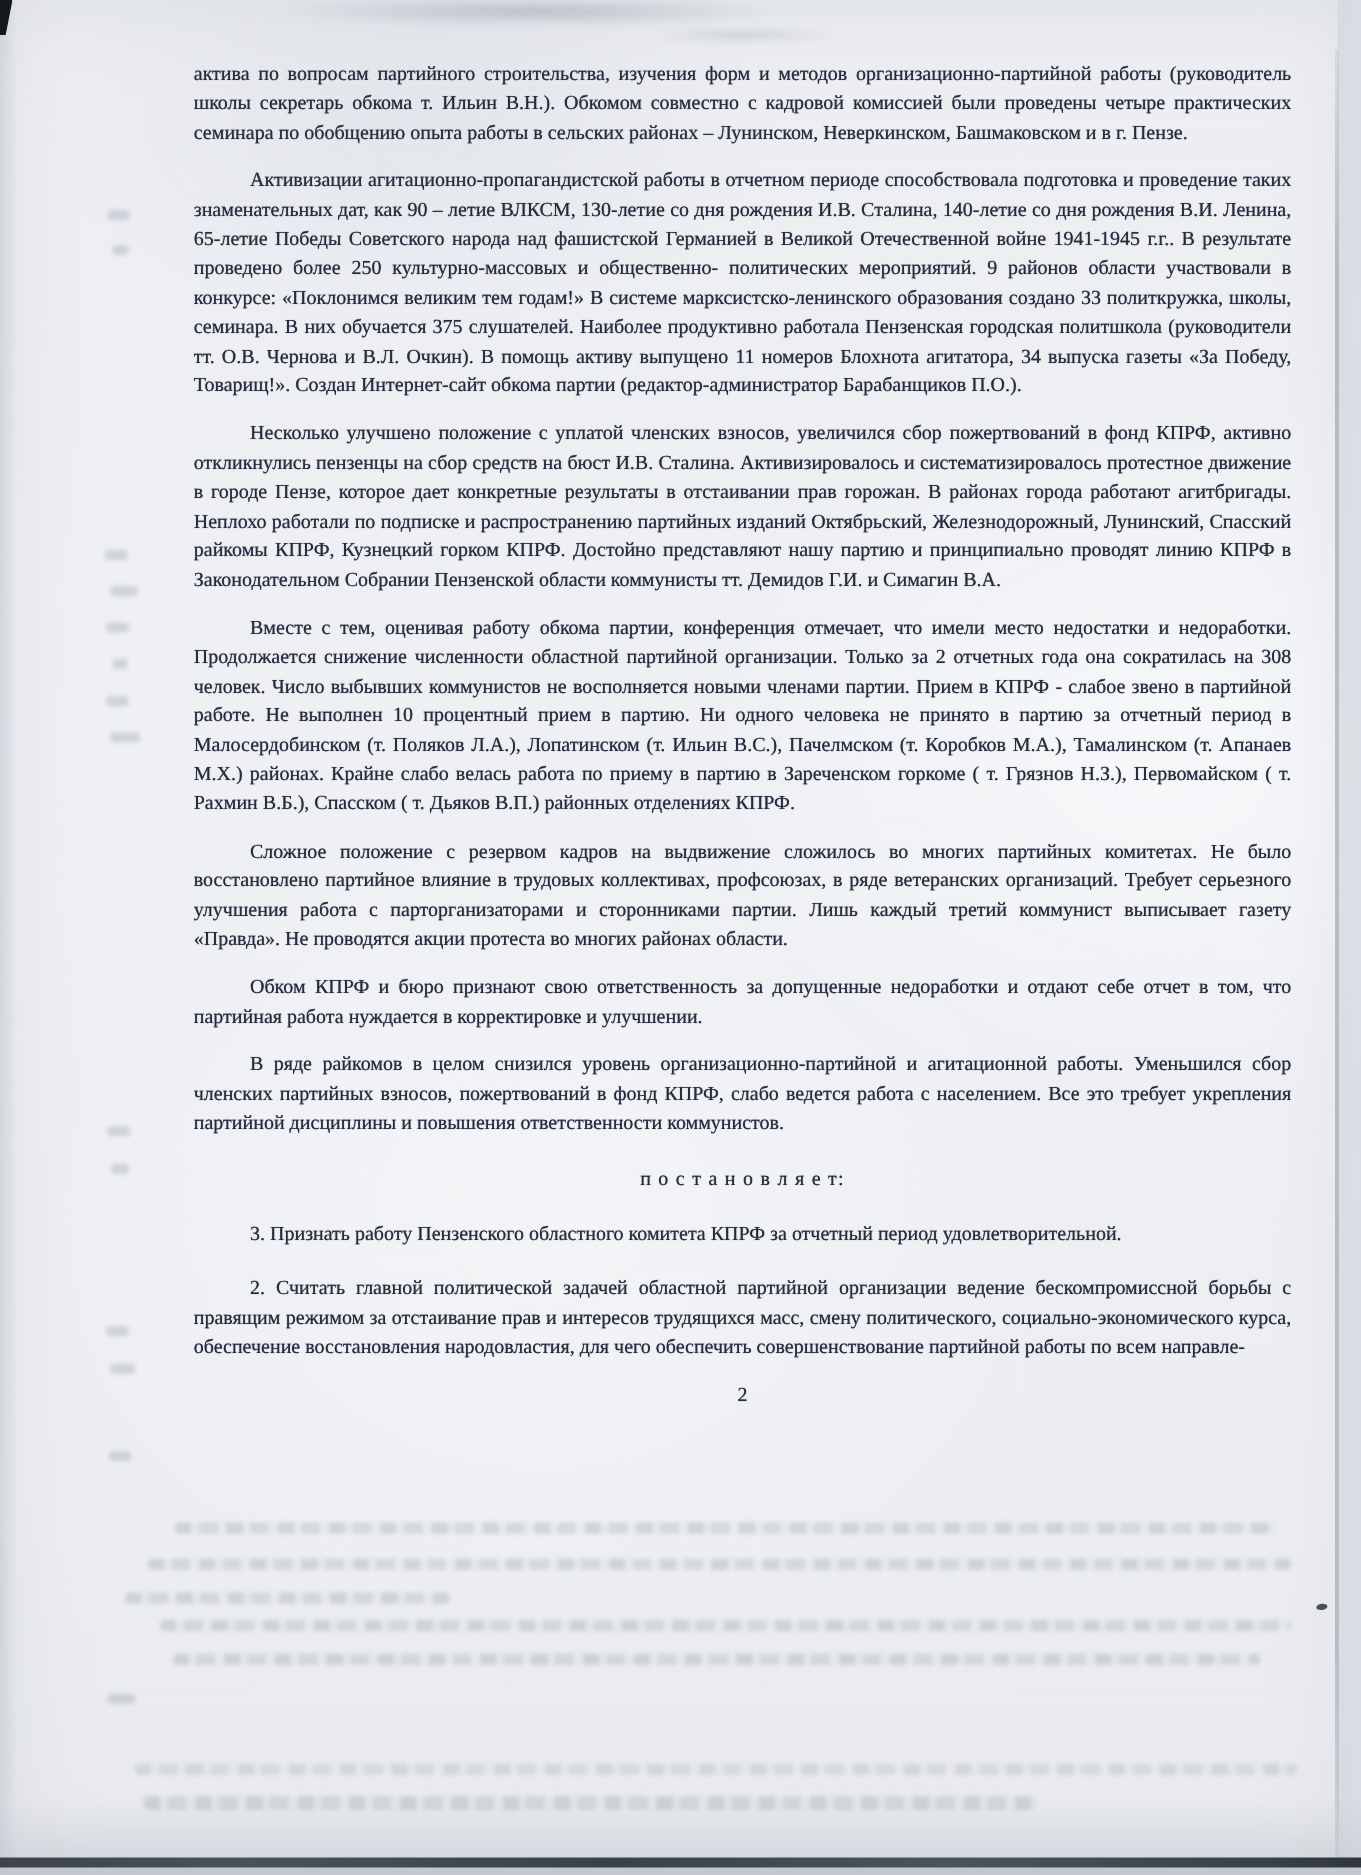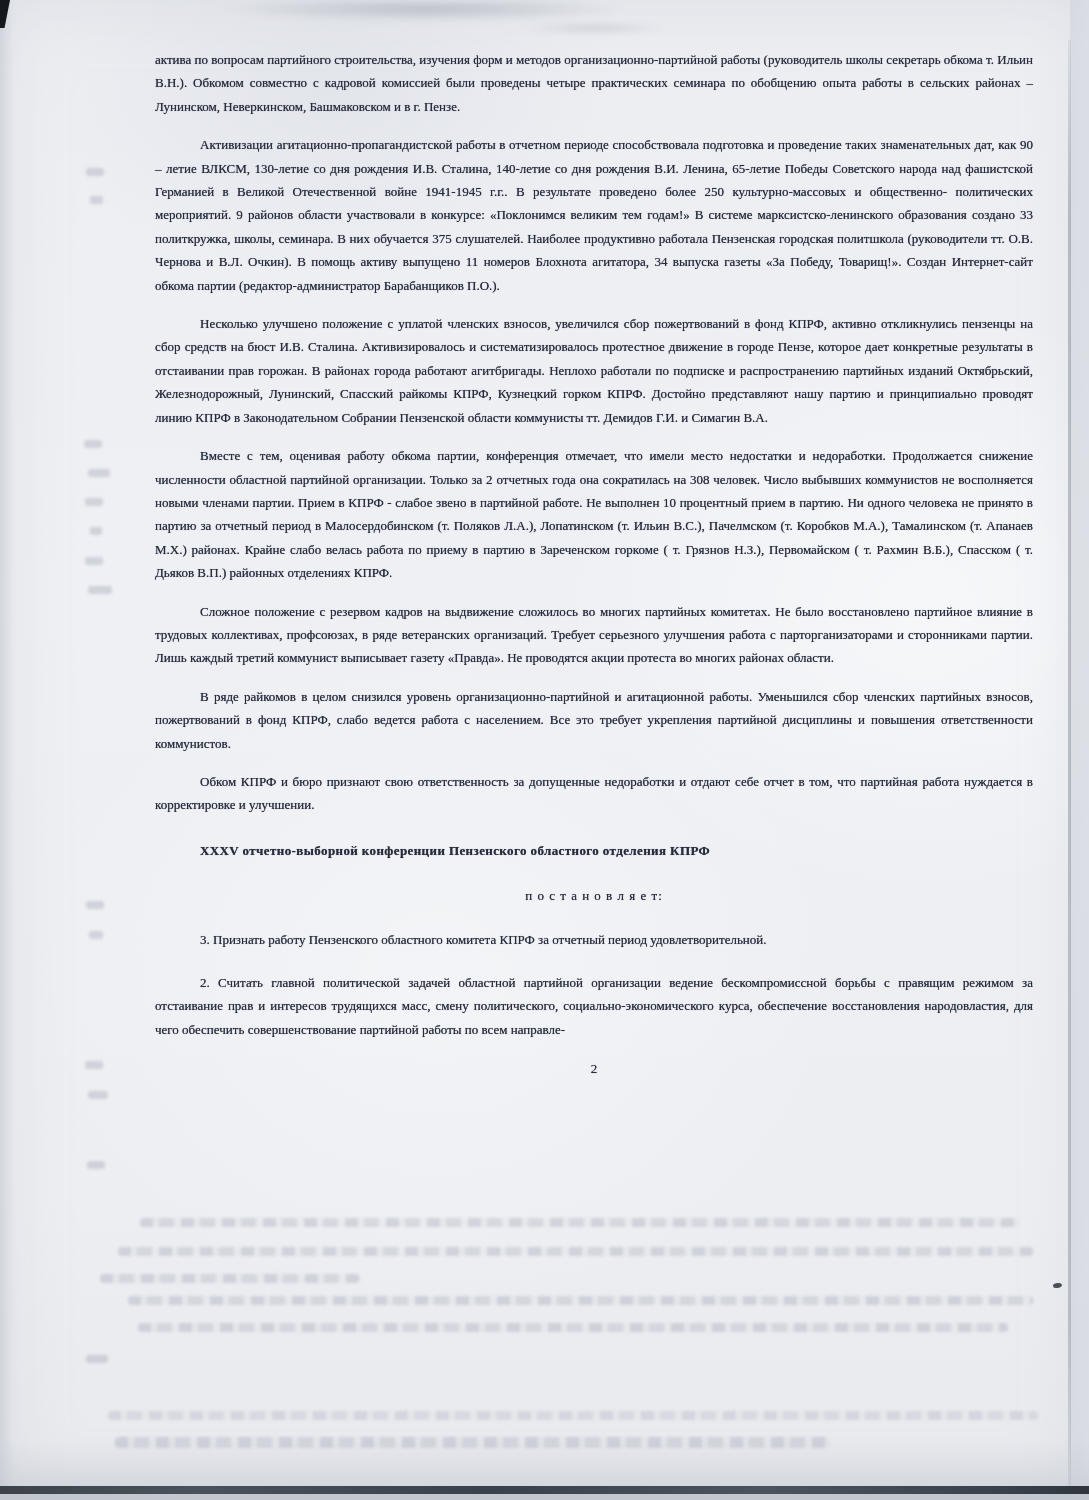--- a/index.html
+++ b/index.html
@@ -17,21 +17,21 @@
       radial-gradient(ellipse 600px 500px at 40% 65%, rgba(255,255,255,.35), transparent 70%),
       linear-gradient(180deg, #eceef2 0%, #eef0f4 40%, #ecEEf2 80%, #e8eaee 97%, #e6e8ec 100%);
     box-shadow: inset 0 0 70px rgba(175,180,192,.28);
     font-family: "Liberation Serif", "DejaVu Serif", serif;
   }
   .content {
     position: absolute;
     left: 155px; top: 48px;
     width: 878px;
     color: #272c3d;
-    font-size: 13px;
+    font-size: 16px;
     line-height: 23.4px;
     text-align: justify;
     text-shadow: 0 0 0.7px rgba(39,44,61,.78);
   }
   .content p { margin: 0; }
   .body { text-indent: 45px; margin-top: 15px !important; }
   .body.first { text-indent: 0; margin-top: 0 !important; }
   .heading {
     margin-top: 22px !important;
     text-indent: 45px;
@@ -153,22 +153,21 @@
   <div class="artifact bottom-shade"></div>
   <div class="artifact bottom-band"></div>
   <div class="artifact bottom-below"></div>
 
   <div class="content">
     <p class="body first">актива по вопросам партийного строительства, изучения форм и методов организационно-партийной работы (руководитель школы секретарь обкома т. Ильин В.Н.). Обкомом совместно с кадровой комиссией были проведены четыре практических семинара по обобщению опыта работы в сельских районах – Лунинском, Неверкинском, Башмаковском и в г. Пензе.</p>
     <p class="body">Активизации агитационно-пропагандистской работы в отчетном периоде способствовала подготовка и проведение таких знаменательных дат, как 90 – летие ВЛКСМ, 130-летие со дня рождения И.В. Сталина, 140-летие со дня рождения В.И. Ленина, 65-летие Победы Советского народа над фашистской Германией в Великой Отечественной войне 1941-1945 г.г.. В результате проведено более 250 культурно-массовых и общественно- политических мероприятий. 9 районов области участвовали в конкурсе: «Поклонимся великим тем годам!» В системе марксистско-ленинского образования создано 33 политкружка, школы, семинара. В них обучается 375 слушателей. Наиболее продуктивно работала Пензенская городская политшкола (руководители тт. О.В. Чернова и В.Л. Очкин). В помощь активу выпущено 11 номеров Блохнота агитатора, 34 выпуска газеты «За Победу, Товарищ!». Создан Интернет-сайт обкома партии (редактор-администратор Барабанщиков П.О.).</p>
     <p class="body">Несколько улучшено положение с уплатой членских взносов, увеличился сбор пожертвований в фонд КПРФ, активно откликнулись пензенцы на сбор средств на бюст И.В. Сталина. Активизировалось и систематизировалось протестное движение в городе Пензе, которое дает конкретные результаты в отстаивании прав горожан. В районах города работают агитбригады. Неплохо работали по подписке и распространению партийных изданий Октябрьский, Железнодорожный, Лунинский, Спасский райкомы КПРФ, Кузнецкий горком КПРФ. Достойно представляют нашу партию и принципиально проводят линию КПРФ в Законодательном Собрании Пензенской области коммунисты тт. Демидов Г.И. и Симагин В.А.</p>
     <p class="body">Вместе с тем, оценивая работу обкома партии, конференция отмечает, что имели место недостатки и недоработки. Продолжается снижение численности областной партийной организации. Только за 2 отчетных года она сократилась на 308 человек. Число выбывших коммунистов не восполняется новыми членами партии. Прием в КПРФ - слабое звено в партийной работе. Не выполнен 10 процентный прием в партию. Ни одного человека не принято в партию за отчетный период в Малосердобинском (т. Поляков Л.А.), Лопатинском (т. Ильин В.С.), Пачелмском (т. Коробков М.А.), Тамалинском (т. Апанаев М.Х.) районах. Крайне слабо велась работа по приему в партию в Зареченском горкоме ( т. Грязнов Н.З.), Первомайском ( т. Рахмин В.Б.), Спасском ( т. Дьяков В.П.) районных отделениях КПРФ.</p>
     <p class="body">Сложное положение с резервом кадров на выдвижение сложилось во многих партийных комитетах. Не было восстановлено партийное влияние в трудовых коллективах, профсоюзах, в ряде ветеранских организаций. Требует серьезного улучшения работа с парторганизаторами и сторонниками партии. Лишь каждый третий коммунист выписывает газету «Правда». Не проводятся акции протеста во многих районах области.</p>
+    <p class="body">Обком КПРФ и бюро признают свою ответственность за допущенные недоработки и отдают себе отчет в том, что партийная работа нуждается в корректировке и улучшении.</p>
     <p class="body">В ряде райкомов в целом снизился уровень организационно-партийной и агитационной работы. Уменьшился сбор членских партийных взносов, пожертвований в фонд КПРФ, слабо ведется работа с населением. Все это требует укрепления партийной дисциплины и повышения ответственности коммунистов.</p>
-    <p class="body">Обком КПРФ и бюро признают свою ответственность за допущенные недоработки и отдают себе отчет в том, что партийная работа нуждается в корректировке и улучшении.</p>
-    <p class="heading">XXXV  отчетно-выборной конференции Пензенского областного отделения КПРФ</p>
     <p class="resolve">п о с т а н о в л я е т:</p>
     <p class="item">3. Признать работу Пензенского областного комитета КПРФ за отчетный период удовлетворительной.</p>
     <p class="item">2. Считать главной политической задачей областной партийной организации ведение бескомпромиссной борьбы с правящим режимом за отстаивание прав и интересов трудящихся масс, смену политического, социально-экономического курса, обеспечение восстановления народовластия, для чего обеспечить совершенствование партийной работы по всем направле-</p>
     <div class="pagenum">2</div>
   </div>
 
 </div>
 
 </body></html>

